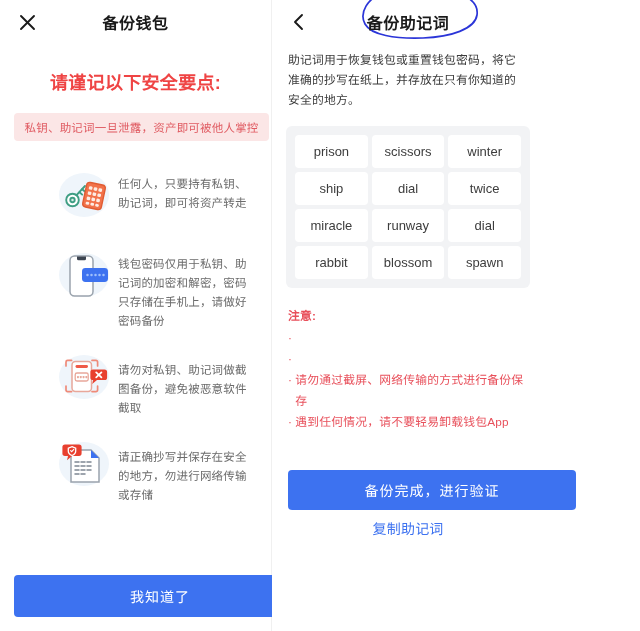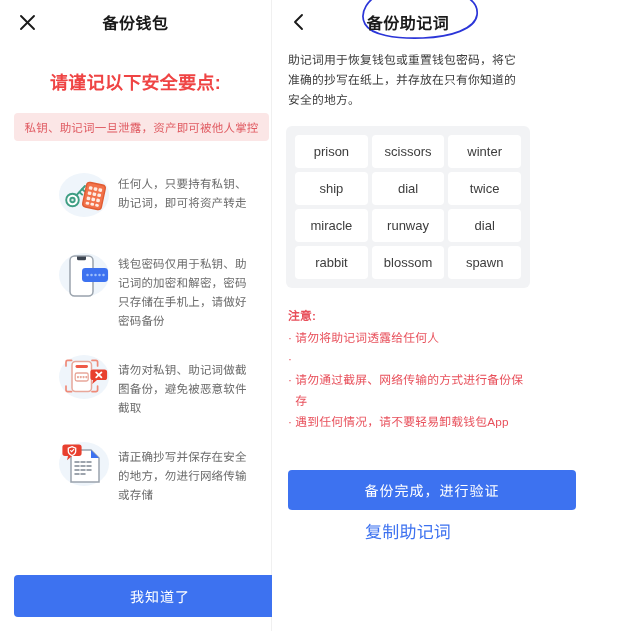--- a/index.html
+++ b/index.html
@@ -122,21 +122,21 @@
     display: flex;
   }
   .notice-bullet { margin-right: 3px; }
   .btn-verify {
     position: absolute; left: 16px; top: 470px;
     width: 288px; height: 40px;
   }
   .link-copy {
     position: absolute; left: 0; top: 518px; width: 100%;
     text-align: center;
-    font-size: 17px; color: #3d72f0;
+    font-size: 14px; color: #3d72f0;
     cursor: pointer; letter-spacing: .2px;
   }
 </style>
 </head>
 <body>
 
 <div class="screens">
 
   <div class="panel panel-left">
 
@@ -298,21 +298,20 @@
       <div class="word-cell">dial</div>
       <div class="word-cell">rabbit</div>
       <div class="word-cell">blossom</div>
       <div class="word-cell">spawn</div>
     </div>
 
     <div class="notice">
       <div class="notice-title">注意:</div>
       <div class="notice-item">
         <span class="notice-bullet">·</span>
-        <span>请勿将助记词透露给任何人</span>
       </div>
       <div class="notice-item">
         <span class="notice-bullet">·</span>
       </div>
       <div class="notice-item">
         <span class="notice-bullet">·</span>
         <span>请勿通过截屏、网络传输的方式进行备份保存</span>
       </div>
       <div class="notice-item">
         <span class="notice-bullet">·</span>

